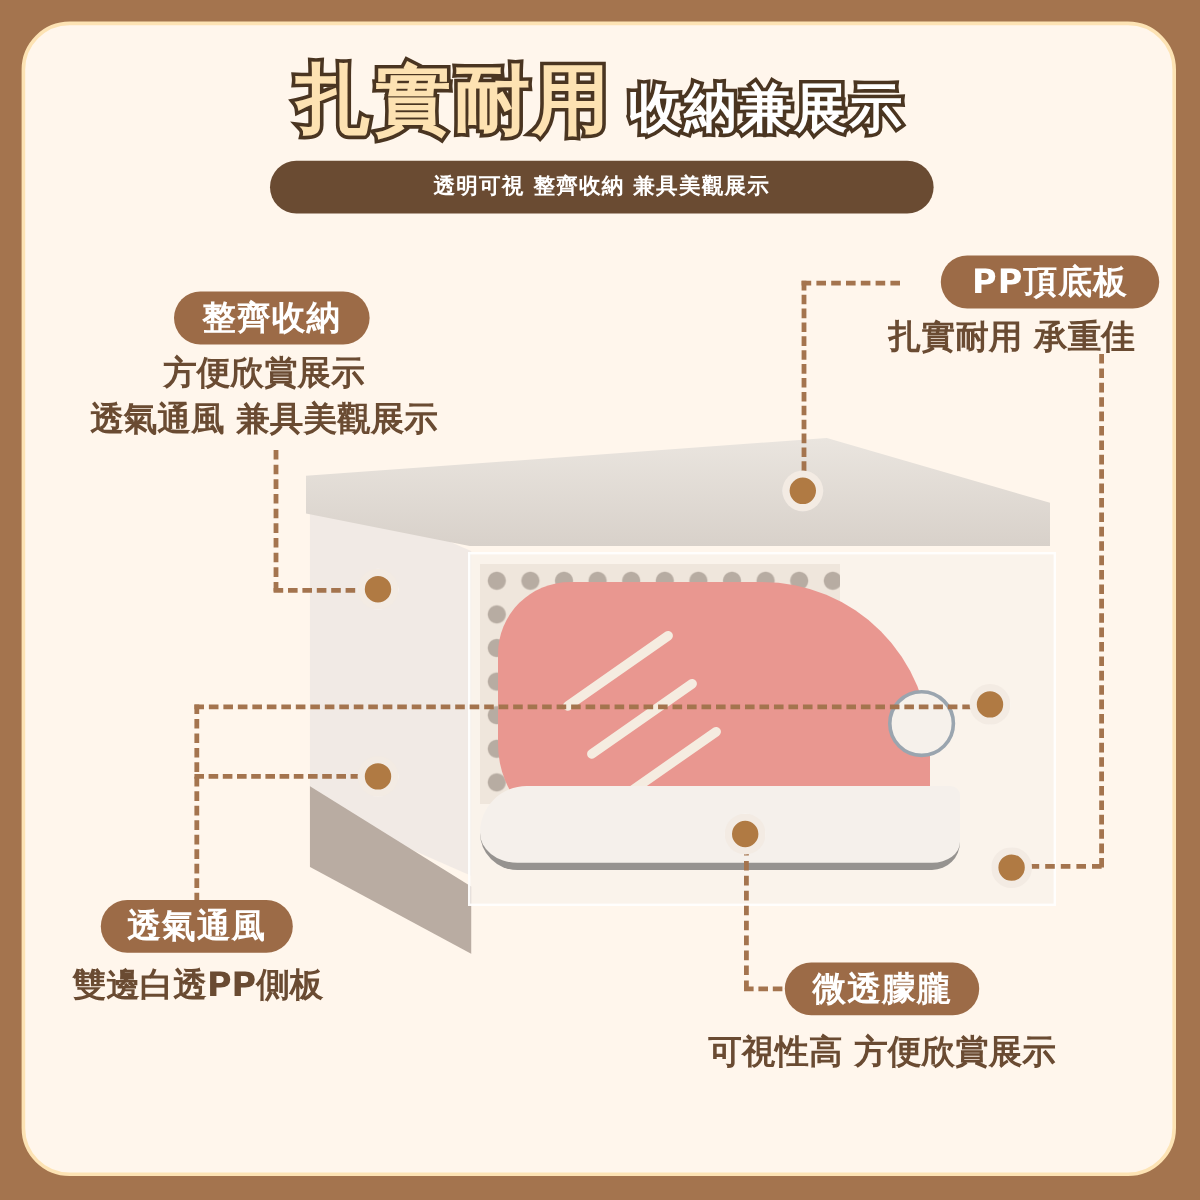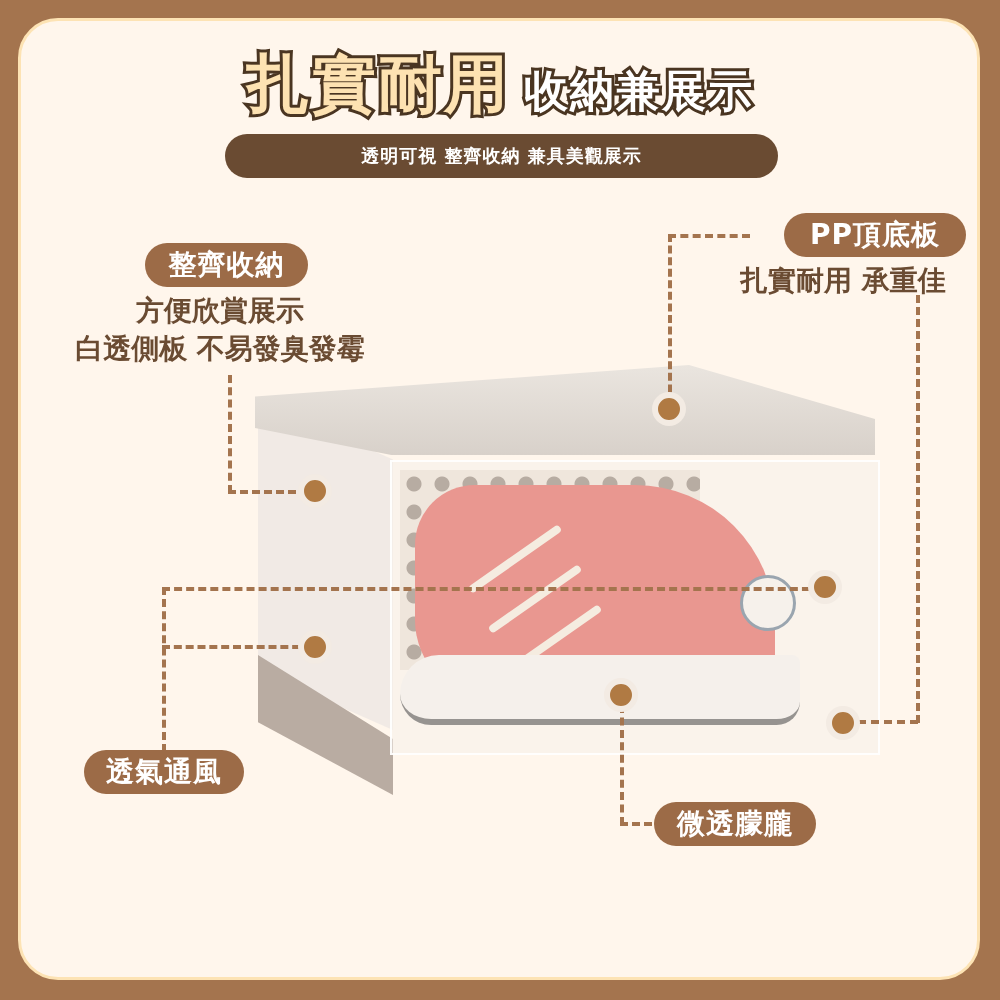--- a/index.html
+++ b/index.html
@@ -84,27 +84,29 @@
 <div class="dot" style="left:652px;top:392px"></div>
 <div class="dot" style="left:298px;top:474px"></div>
 <div class="dot" style="left:808px;top:570px"></div>
 <div class="dot" style="left:298px;top:630px"></div>
 <div class="dot" style="left:604px;top:678px"></div>
 <div class="dot" style="left:826px;top:706px"></div>
 
 <div class="pill" style="left:145px;top:243px;width:163px">整齊收納</div>
 <div class="desc" style="left:70px;top:292px;width:300px">
   <div>方便欣賞展示</div>
-  <div>白透側板 不易發臭發霉</div>
+  <div>透氣通風 兼具美觀展示</div>
 </div>
 
 <div class="pill" style="left:784px;top:213px;width:182px">PP頂底板</div>
 <div class="desc" style="left:740px;top:262px;width:200px">
   <div>扎實耐用 承重佳</div>
 </div>
 
 <div class="pill" style="left:84px;top:750px;width:160px">透氣通風</div>
 <div class="desc" style="left:40px;top:802px;width:250px">
+  <div>雙邊白透PP側板</div>
 </div>
 
 <div class="pill" style="left:654px;top:802px;width:162px">微透朦朧</div>
 <div class="desc" style="left:590px;top:858px;width:290px">
+  <div>可視性高 方便欣賞展示</div>
 </div>
 
 </body></html>

